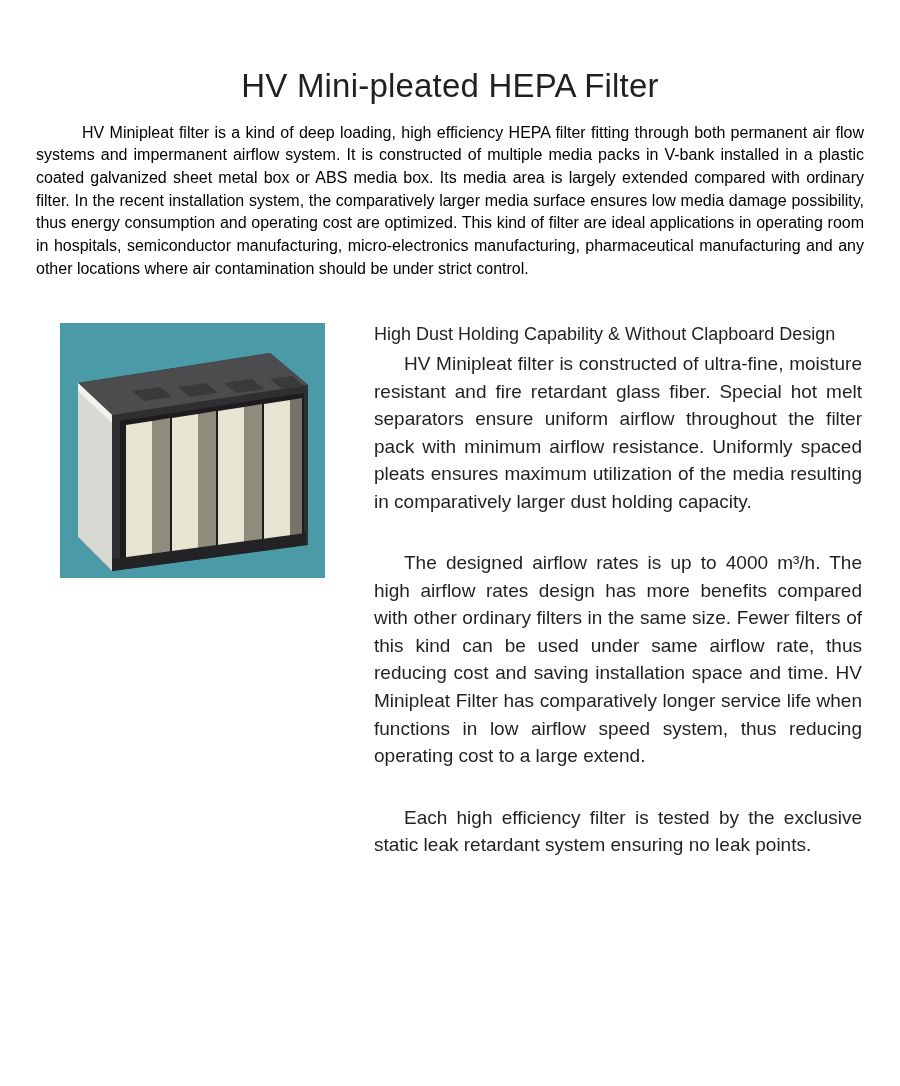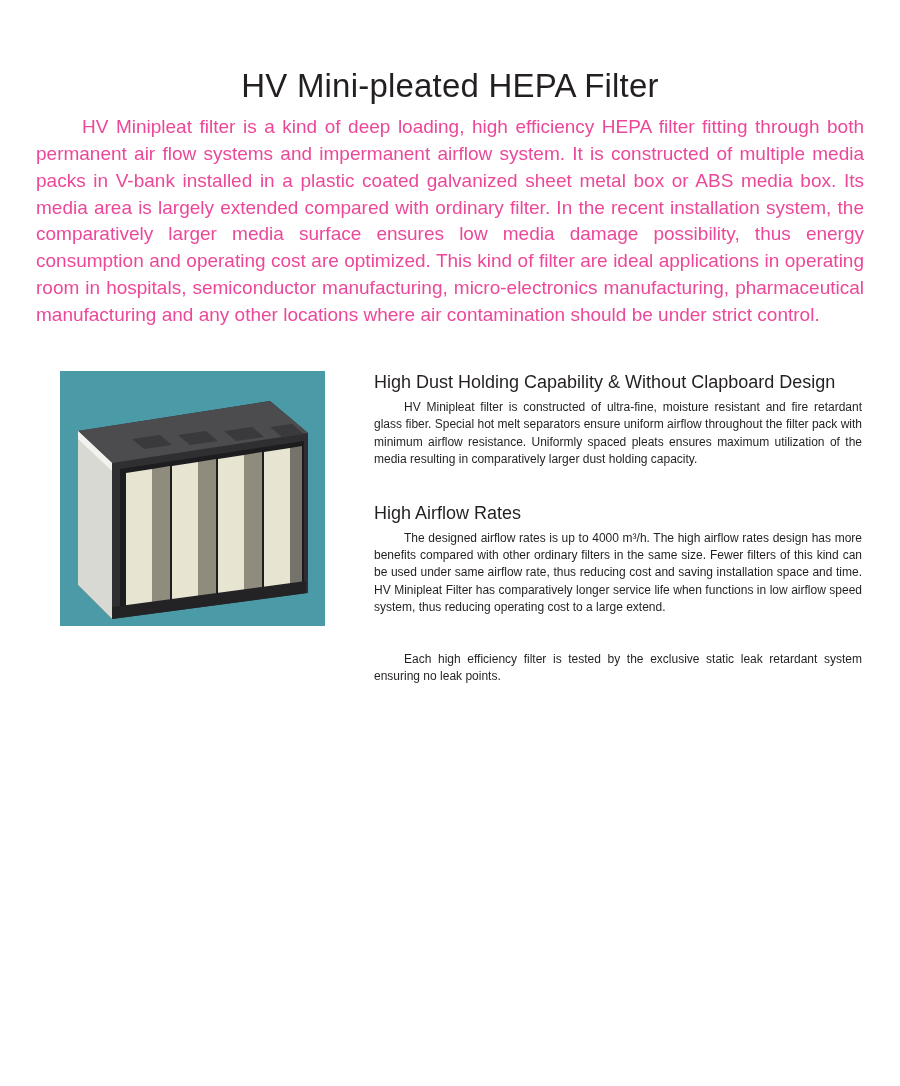--- a/index.html
+++ b/index.html
@@ -27,26 +27,26 @@
     font-size: 33px;
     font-weight: normal;
     letter-spacing: 0.2px;
     color: #231f20;
     margin: 0;
     padding-top: 66px;
     padding-bottom: 0;
     line-height: 1.2;
   }
   .intro {
-    margin-top: 8px;
-    font-size: 19px;
+    margin-top: 16px;
+    font-size: 16px;
     line-height: 1.42;
     text-align: justify;
     text-justify: inter-word;
-    color: #ec4899;
+    color: #000000;
     padding: 0 0 0 0;
   }
   .intro .indent {
     display: inline-block;
     width: 46px;
   }
   .content-row {
     margin-top: 42px;
     display: flex;
     align-items: flex-start;
@@ -77,21 +77,21 @@
   }
   .section:last-child { margin-bottom: 0; }
   .section-heading {
     font-size: 18px;
     font-weight: normal;
     color: #231f20;
     margin: 0 0 4px 0;
     line-height: 1.3;
   }
   .section-body {
-    font-size: 12px;
+    font-size: 19px;
     line-height: 1.45;
     text-align: justify;
     text-justify: inter-word;
     color: #231f20;
     margin: 0;
   }
   .section-body .indent {
     display: inline-block;
     width: 30px;
   }
@@ -144,21 +144,20 @@
     </div>
 
     <div class="text-col">
 
       <div class="section">
         <h2 class="section-heading">High Dust Holding Capability &amp; Without Clapboard Design</h2>
         <p class="section-body"><span class="indent"></span><span>HV Minipleat filter is constructed of ultra-fine, moisture resistant and fire retardant glass fiber. Special hot melt separators ensure uniform airflow throughout the filter pack with minimum airflow resistance. Uniformly spaced pleats ensures maximum utilization of the media resulting in comparatively larger dust holding capacity.</span></p>
       </div>
 
       <div class="section sec-airflow">
-        <h2 class="section-heading">High Airflow Rates</h2>
         <p class="section-body"><span class="indent"></span><span>The designed airflow rates is up to 4000 m³/h. The high airflow rates design has more benefits compared with other ordinary filters in the same size. Fewer filters of this kind can be used under same airflow rate, thus reducing cost and saving installation space and time. HV Minipleat Filter has comparatively longer service life when functions in low airflow speed system, thus reducing operating cost to a large extend.</span></p>
       </div>
 
       <div class="section sec-scan">
         <p class="section-body"><span class="indent"></span><span>Each high efficiency filter is tested by the exclusive static leak retardant system ensuring no leak points.</span></p>
       </div>
 
     </div>
   </div>
 

